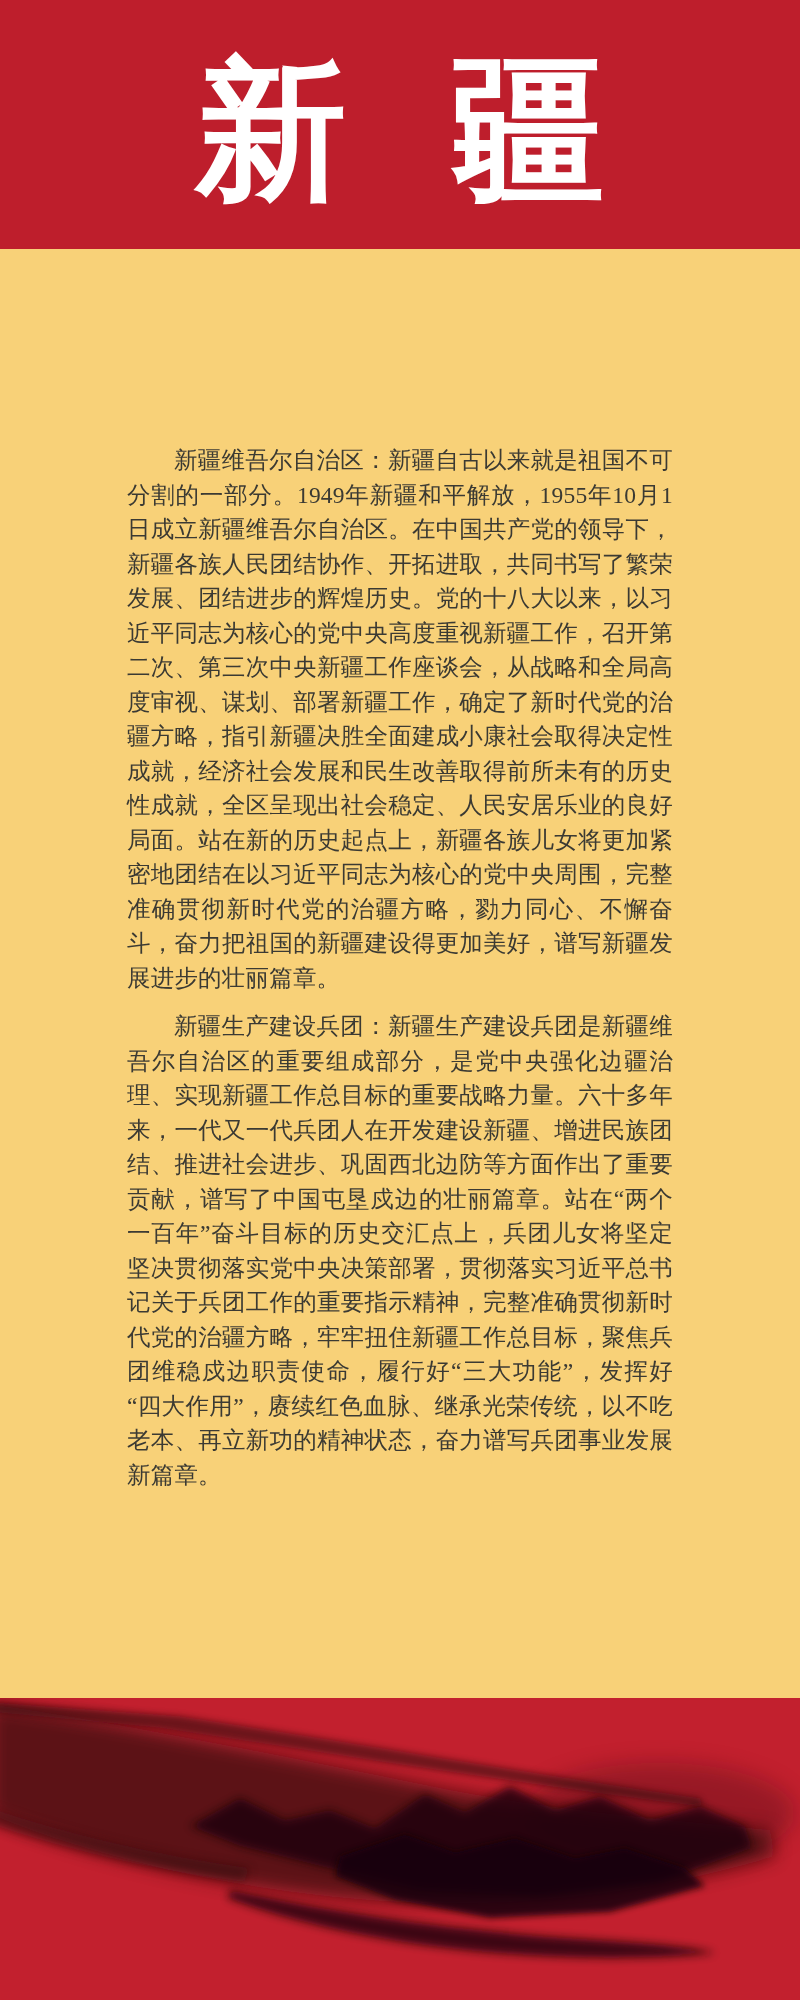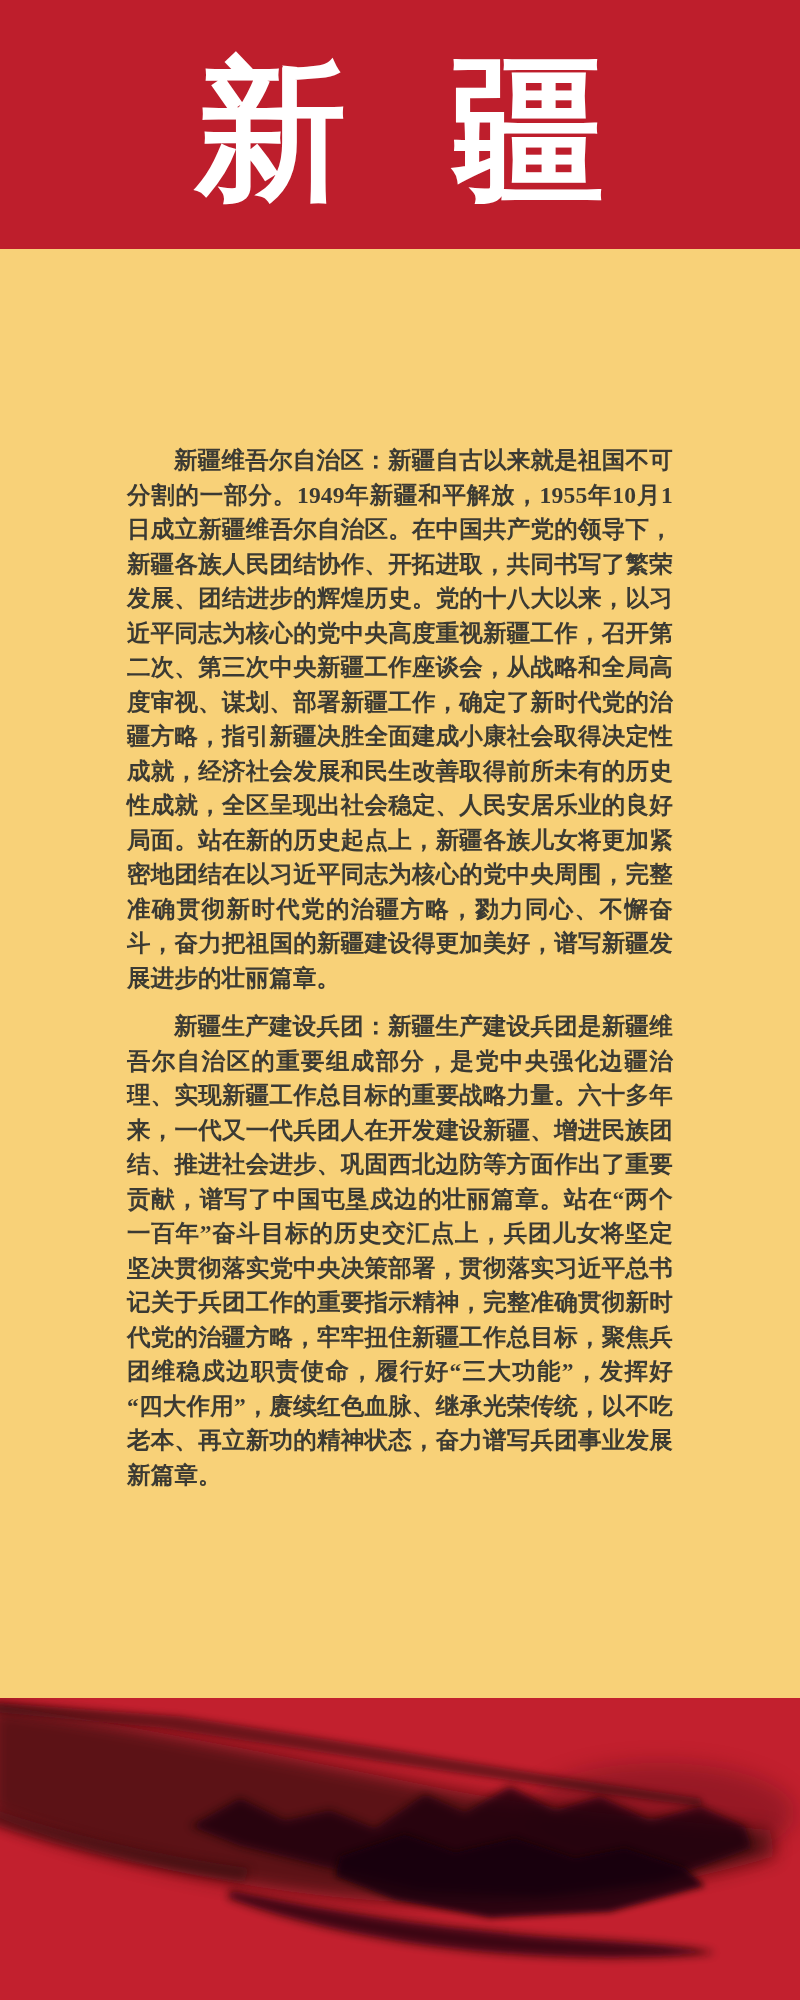--- a/index.html
+++ b/index.html
@@ -52,21 +52,20 @@
   .content-area p{
     width:546px;
     color:var(--text-ink);
     font-size:23.5px;
     line-height:34.5px;
     text-align:justify;
     text-justify:inter-ideograph;
     text-indent:2em;
     margin-bottom:14px;
     letter-spacing:0.2px;
-    font-weight:bold;
   }
   
   .footer-band{
     position:relative;
     width:800px;
     height:302px;
     background:var(--footer-red);
   }
   .footer-band svg{
     position:absolute;

